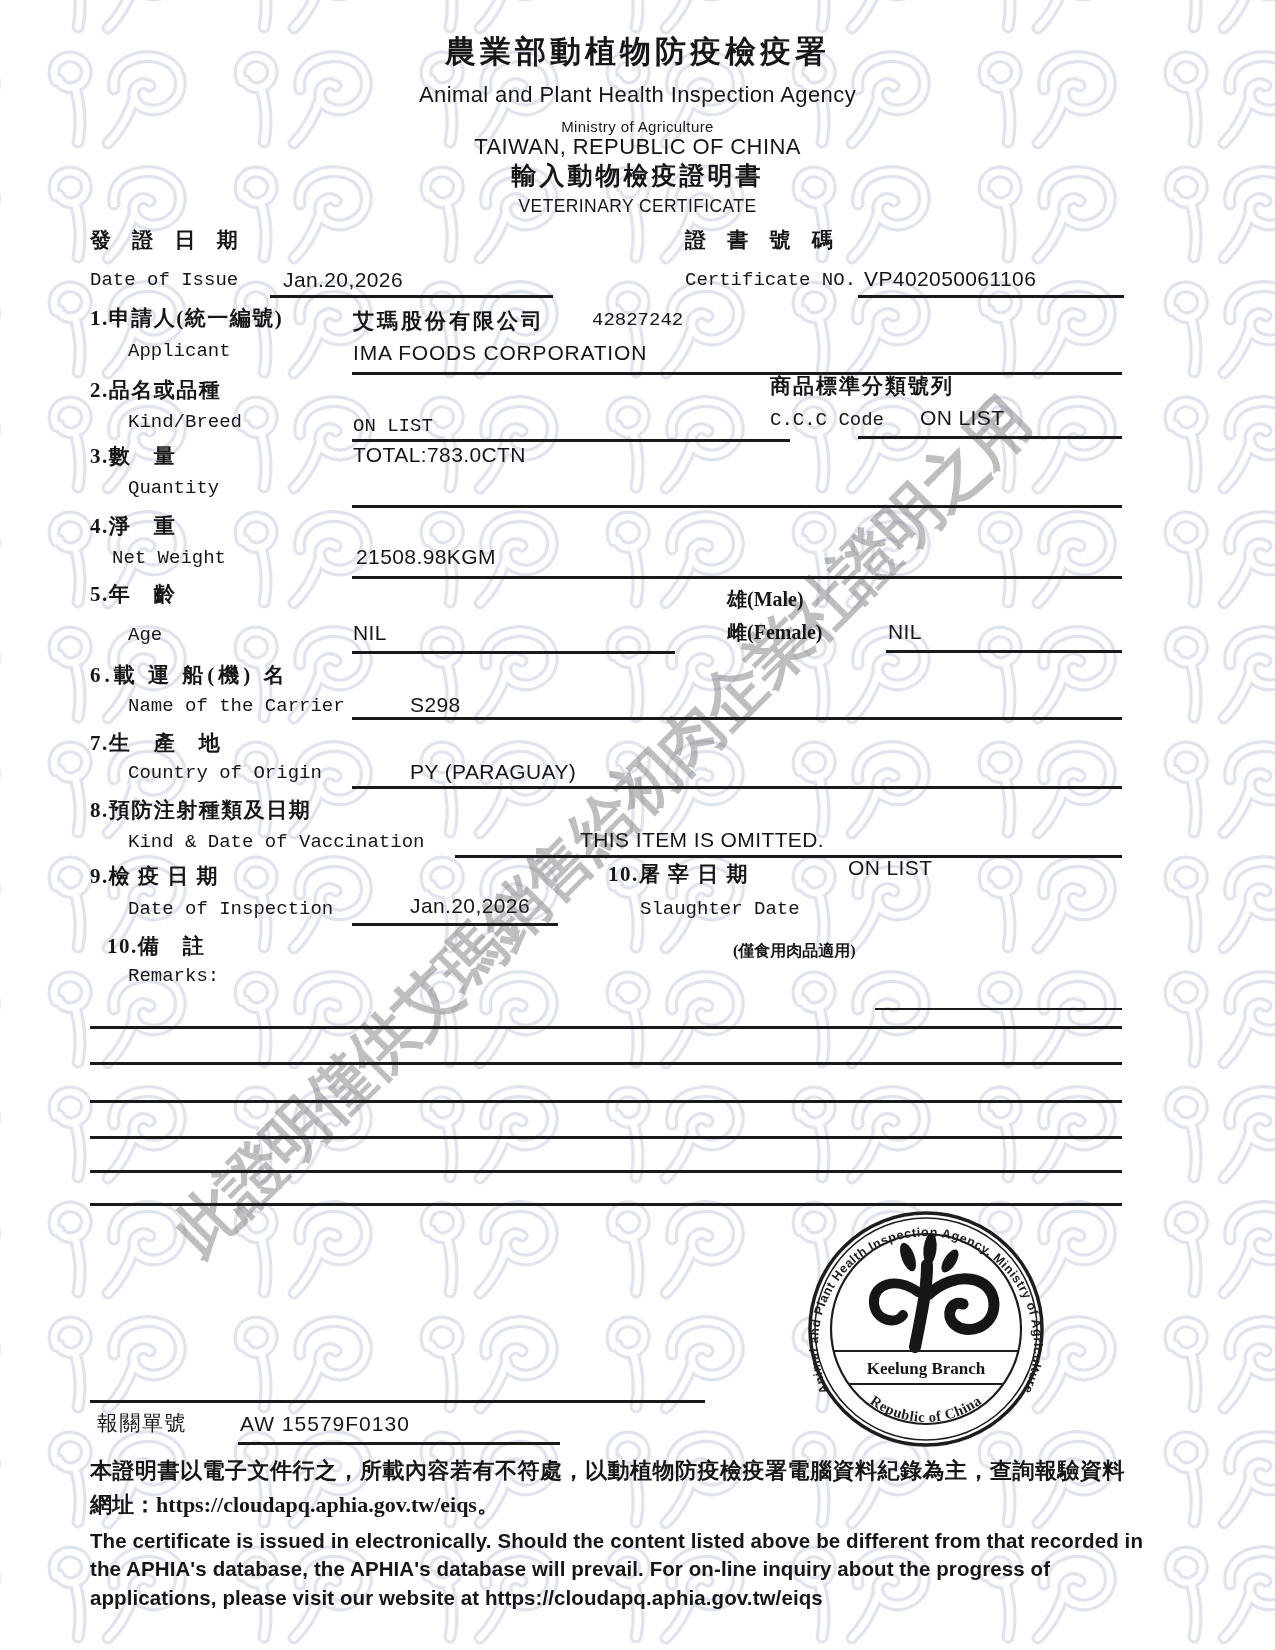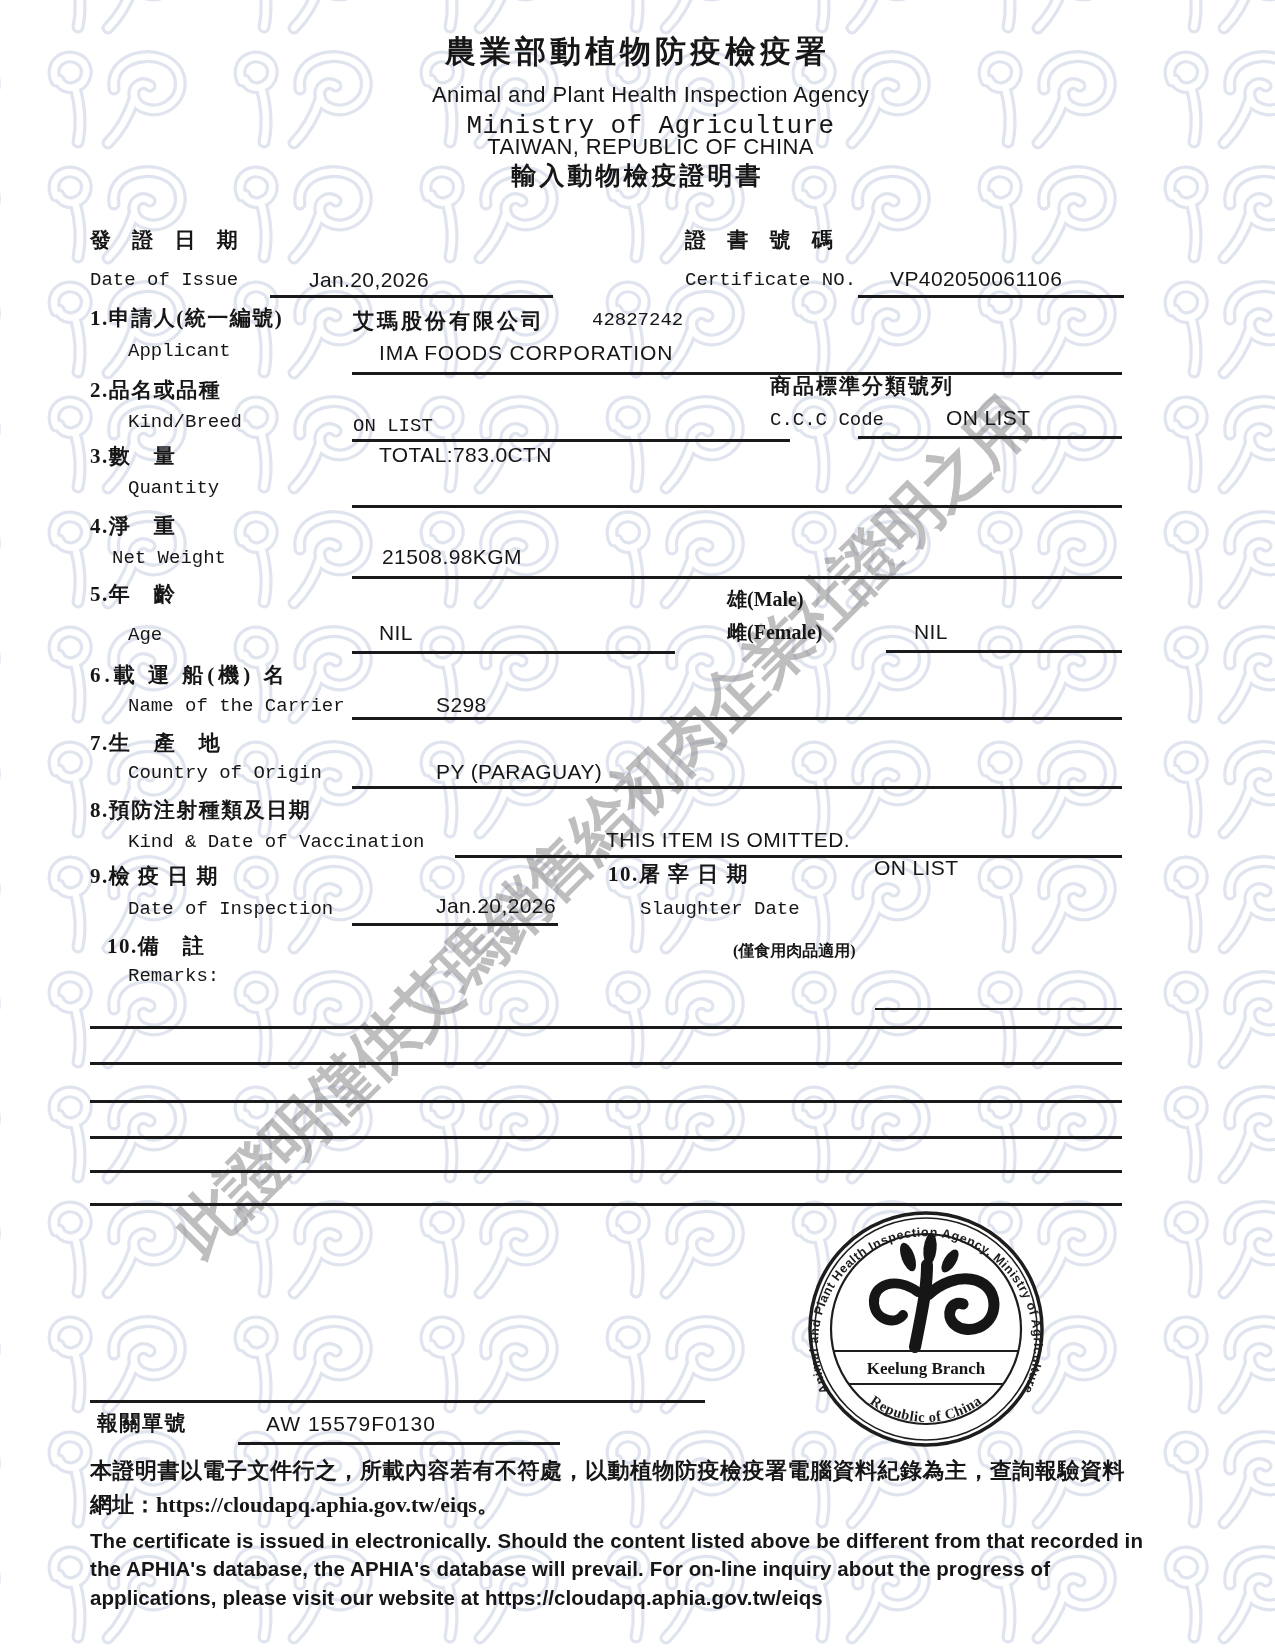--- a/index.html
+++ b/index.html
@@ -3,21 +3,21 @@
 <meta charset="utf-8">
 <style>
   html,body{margin:0;padding:0;background:#ffffff;}
   #page{position:relative;width:1275px;height:1650px;background:#ffffff;overflow:hidden;
         font-family:"Liberation Sans","DejaVu Sans",sans-serif;color:#161616;}
   .abs{position:absolute;white-space:nowrap;line-height:1.15;}
   .zh{font-family:"Liberation Serif","DejaVu Serif",serif;font-weight:600;}
   .zhlabel{font-size:21px;letter-spacing:1.5px;}
   .zhbig{font-size:31px;letter-spacing:4px;}
   .enmono{font-family:"Liberation Mono","DejaVu Sans Mono",monospace;font-size:19px;font-weight:500;}
-  .sansval{font-family:"Liberation Sans","DejaVu Sans",sans-serif;font-size:21px;letter-spacing:0.4px;padding-left:26px;}
+  .sansval{font-family:"Liberation Sans","DejaVu Sans",sans-serif;font-size:21px;letter-spacing:0.4px;}
   .center{left:0;right:0;text-align:center;}
   .hline{position:absolute;background:#1a1a1a;height:2.5px;}
   .wm-diag{position:absolute;left:602px;top:827px;transform:translate(-50%,-50%) rotate(-45deg);
            font-family:"Liberation Serif","DejaVu Serif",serif;font-weight:600;font-size:64px;
            letter-spacing:-2px;color:rgba(125,125,125,0.5);white-space:nowrap;z-index:1;}
   .lz{z-index:2;}
   .footer-en{font-weight:bold;font-size:20.5px;line-height:1.38;white-space:normal;letter-spacing:0.1px;}
 </style>
 </head>
 <body>
@@ -44,23 +44,24 @@
         <use href="#wmglyph" x="10" y="5"></use>
       </pattern>
     </defs>
     <rect x="0" y="0" width="1275" height="1650" fill="url(#wmpat)"></rect>
   </svg>
 
   <div class="wm-diag">此證明僅供艾瑪銷售給初肉企業社證明之用</div>
 
   <div class="abs center lz zh zhbig" style="top:34px;">農業部動植物防疫檢疫署</div>
   <div class="abs center lz sansval" style="top:82px;font-size:22px;">Animal and Plant Health Inspection Agency</div>
-  <div class="abs center lz sansval" style="top:112px;font-size:26px;font-family:Liberation Mono, monospace;">Ministry of Agriculture</div>
+  <div class="abs center lz sansval" style="top:118px;font-size:15px;">Ministry of Agriculture</div>
   <div class="abs center lz sansval" style="top:134px;font-size:22px;">TAIWAN, REPUBLIC OF CHINA</div>
   <div class="abs center lz zh" style="top:162px;font-size:25px;letter-spacing:3px;">輸入動物檢疫證明書</div>
+  <div class="abs center lz sansval" style="top:196px;font-size:17.5px;">VETERINARY CERTIFICATE</div>
 
   <div class="abs lz zh zhlabel" style="left:90px;top:228px;letter-spacing:8px;">發  證  日  期</div>
   <div class="abs lz zh zhlabel" style="left:685px;top:228px;letter-spacing:8px;">證  書  號  碼</div>
   <div class="abs lz enmono" style="left:90px;top:270px;">Date of Issue</div>
   <div class="abs lz sansval" style="left:283px;top:268px;">Jan.20,2026</div>
   <div class="abs lz enmono" style="left:685px;top:270px;">Certificate NO.</div>
   <div class="abs lz sansval" style="left:864px;top:267px;">VP402050061106</div>
   <div class="hline lz" style="left:270px;top:295px;width:283px;"></div>
   <div class="hline lz" style="left:858px;top:295px;width:266px;"></div>
 
@@ -155,21 +156,21 @@
       <path d="M131,66 C131,88 127,108 119,148" stroke-width="12"></path>
       <path d="M132,96 C160,70 197,77 198,105 C198,129 171,137 158,125 C149,116 155,101 167,105" stroke-width="11"></path>
       <path d="M122,93 C100,77 76,85 78,105 C80,122 100,126 107,116" stroke-width="10"></path>
     </g>
     <line x1="38" y1="152" x2="222" y2="152" stroke="#1d1d1d" stroke-width="2"></line>
     <line x1="53" y1="185" x2="207" y2="185" stroke="#1d1d1d" stroke-width="2"></line>
     <text x="130" y="175" text-anchor="middle" font-family="Liberation Serif, DejaVu Serif, serif" font-size="17" font-weight="700" fill="#161616">Keelung Branch</text>
   </svg>
 
   <div class="hline lz" style="left:90px;top:1400px;width:615px;"></div>
-  <div class="abs lz zh zhlabel" style="left:97px;top:1411px;font-weight:700;">報關單號</div>
+  <div class="abs lz zh zhlabel" style="left:97px;top:1411px;font-weight:400;">報關單號</div>
   <div class="abs lz sansval" style="left:240px;top:1412px;letter-spacing:1px;">AW 15579F0130</div>
   <div class="hline lz" style="left:238px;top:1442px;width:322px;"></div>
 
   <div class="abs lz zh" style="left:90px;top:1458px;font-size:22px;font-weight:700;letter-spacing:0.5px;">本證明書以電子文件行之，所載內容若有不符處，以動植物防疫檢疫署電腦資料紀錄為主，查詢報驗資料</div>
   <div class="abs lz zh" style="left:90px;top:1492px;font-size:22px;font-weight:700;">網址：https://cloudapq.aphia.gov.tw/eiqs。</div>
   <div class="abs lz footer-en" style="left:90px;top:1527px;width:1080px;">The certificate is issued in electronically. Should the content listed above be different from that recorded in the APHIA's database, the APHIA's database will prevail. For on-line inquiry about the progress of applications, please visit our website at https://cloudapq.aphia.gov.tw/eiqs</div>
 
 </div>
 
 </body></html>

